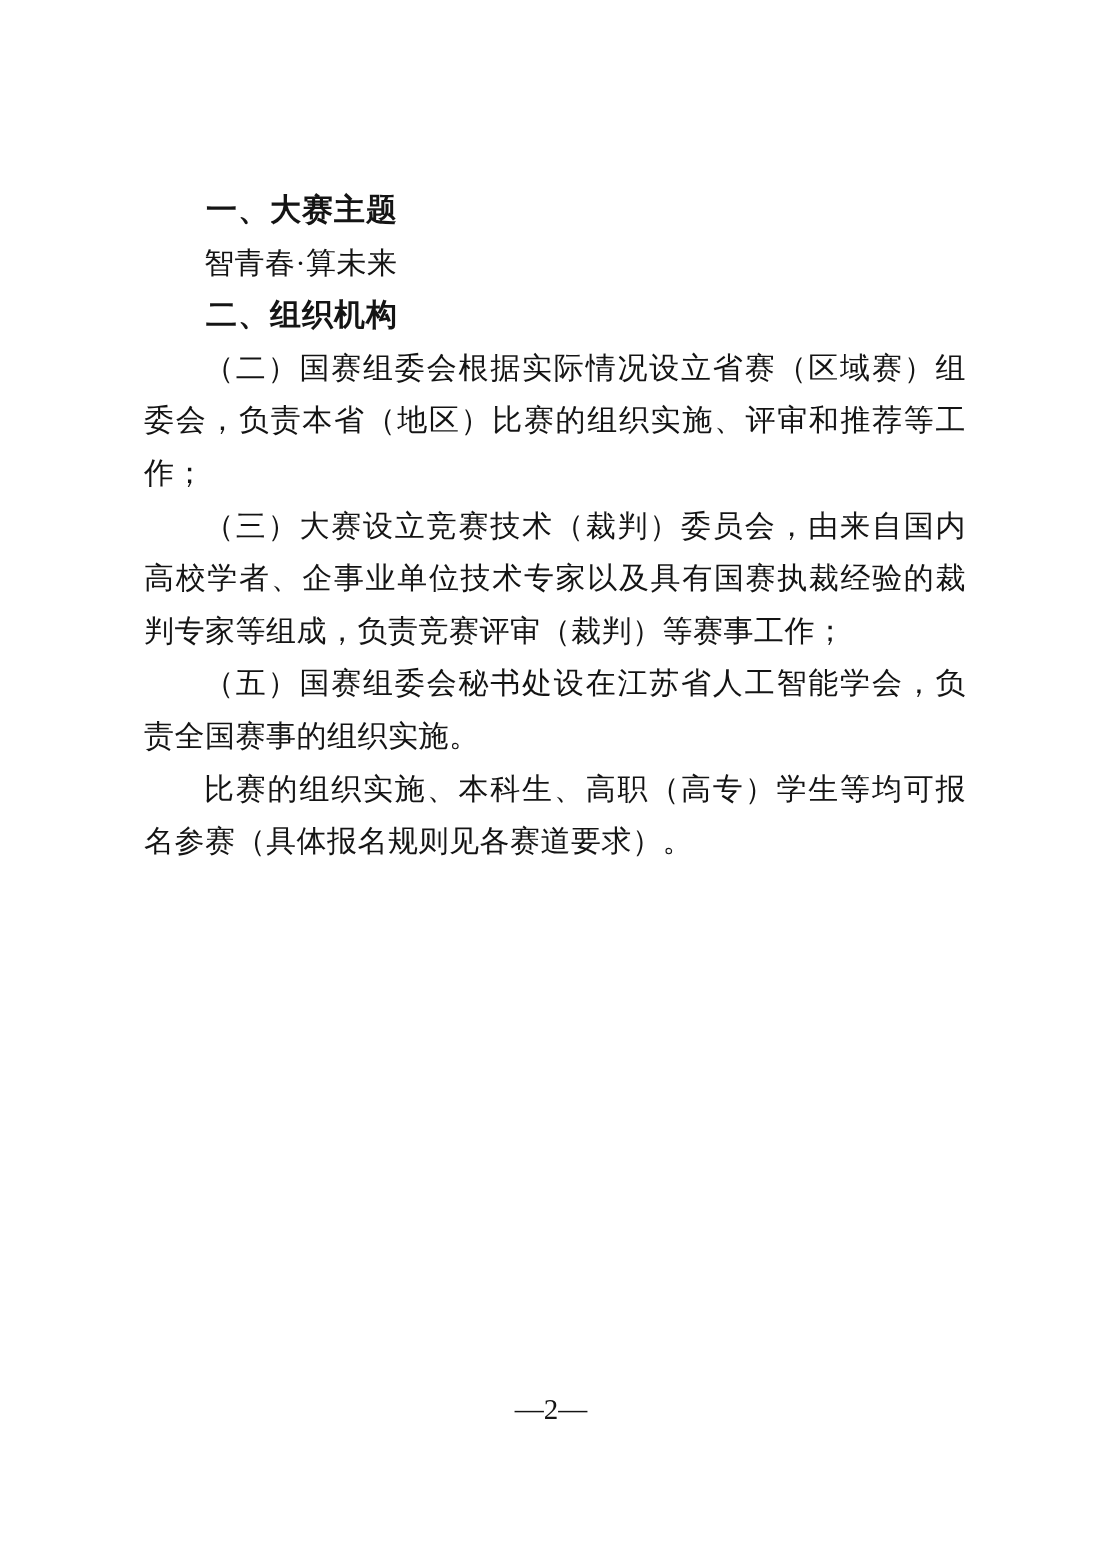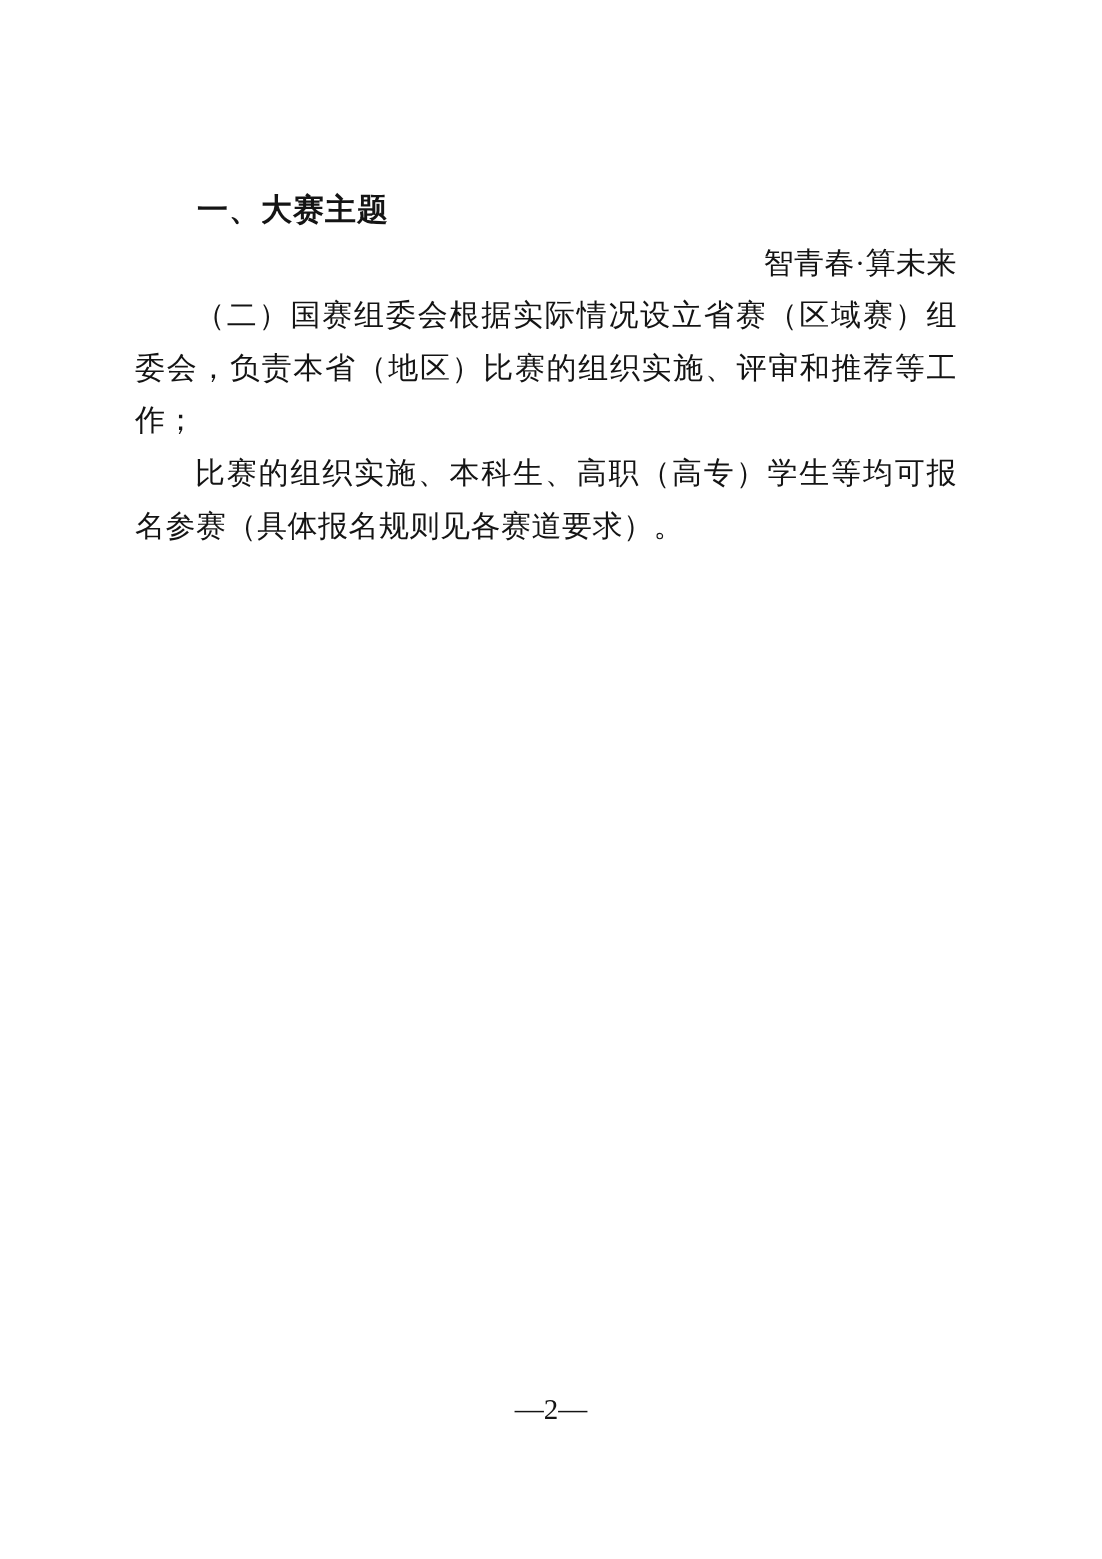--- a/index.html
+++ b/index.html
@@ -15,21 +15,21 @@
   }
   .page {
     position: absolute;
     left: 0; top: 0;
     width: 1102px;
     height: 1559px;
     background: #ffffff;
   }
   .content {
     position: absolute;
-    left: 135px;
+    left: 144px;
     top: 184px;
     width: 822px;
   }
   .doc-heading {
     font-family: "Liberation Sans", "DejaVu Sans", sans-serif;
     font-weight: bold;
     font-size: 31px;
     line-height: 52.6px;
     text-indent: 2em;
     margin: 0;
@@ -39,21 +39,21 @@
   .doc-para {
     font-size: 30px;
     line-height: 52.6px;
     text-indent: 2em;
     margin: 0;
     text-align: justify;
     text-justify: inter-ideograph;
     letter-spacing: 0.5px;
   }
   .doc-para.single-line {
-    text-align: right;
+    text-align: left;
   }
   .footer {
     position: absolute;
     left: 0;
     width: 1102px;
     top: 1392px;
     text-align: center;
     font-size: 29px;
     line-height: 34px;
     color: #141414;
@@ -61,20 +61,23 @@
 </style>
 </head>
 <body>
 
 <div class="page">
   <div class="content">
 
     <h2 class="doc-heading">一、大赛主题</h2>
     <p class="doc-para single-line">智青春·算未来</p>
 
+    <h2 class="doc-heading">二、组织机构</h2>
     <p class="doc-para">（二）国赛组委会根据实际情况设立省赛（区域赛）组委会，负责本省（地区）比赛的组织实施、评审和推荐等工作；</p>
+    <p class="doc-para">（三）大赛设立竞赛技术（裁判）委员会，由来自国内高校学者、企事业单位技术专家以及具有国赛执裁经验的裁判专家等组成，负责竞赛评审（裁判）等赛事工作；</p>
+    <p class="doc-para">（五）国赛组委会秘书处设在江苏省人工智能学会，负责全国赛事的组织实施。</p>
 
     <p class="doc-para">比赛的组织实施、本科生、高职（高专）学生等均可报名参赛（具体报名规则见各赛道要求）。</p>
 
   </div>
 
   <div class="footer">—2—</div>
 </div>
 
 </body></html>

